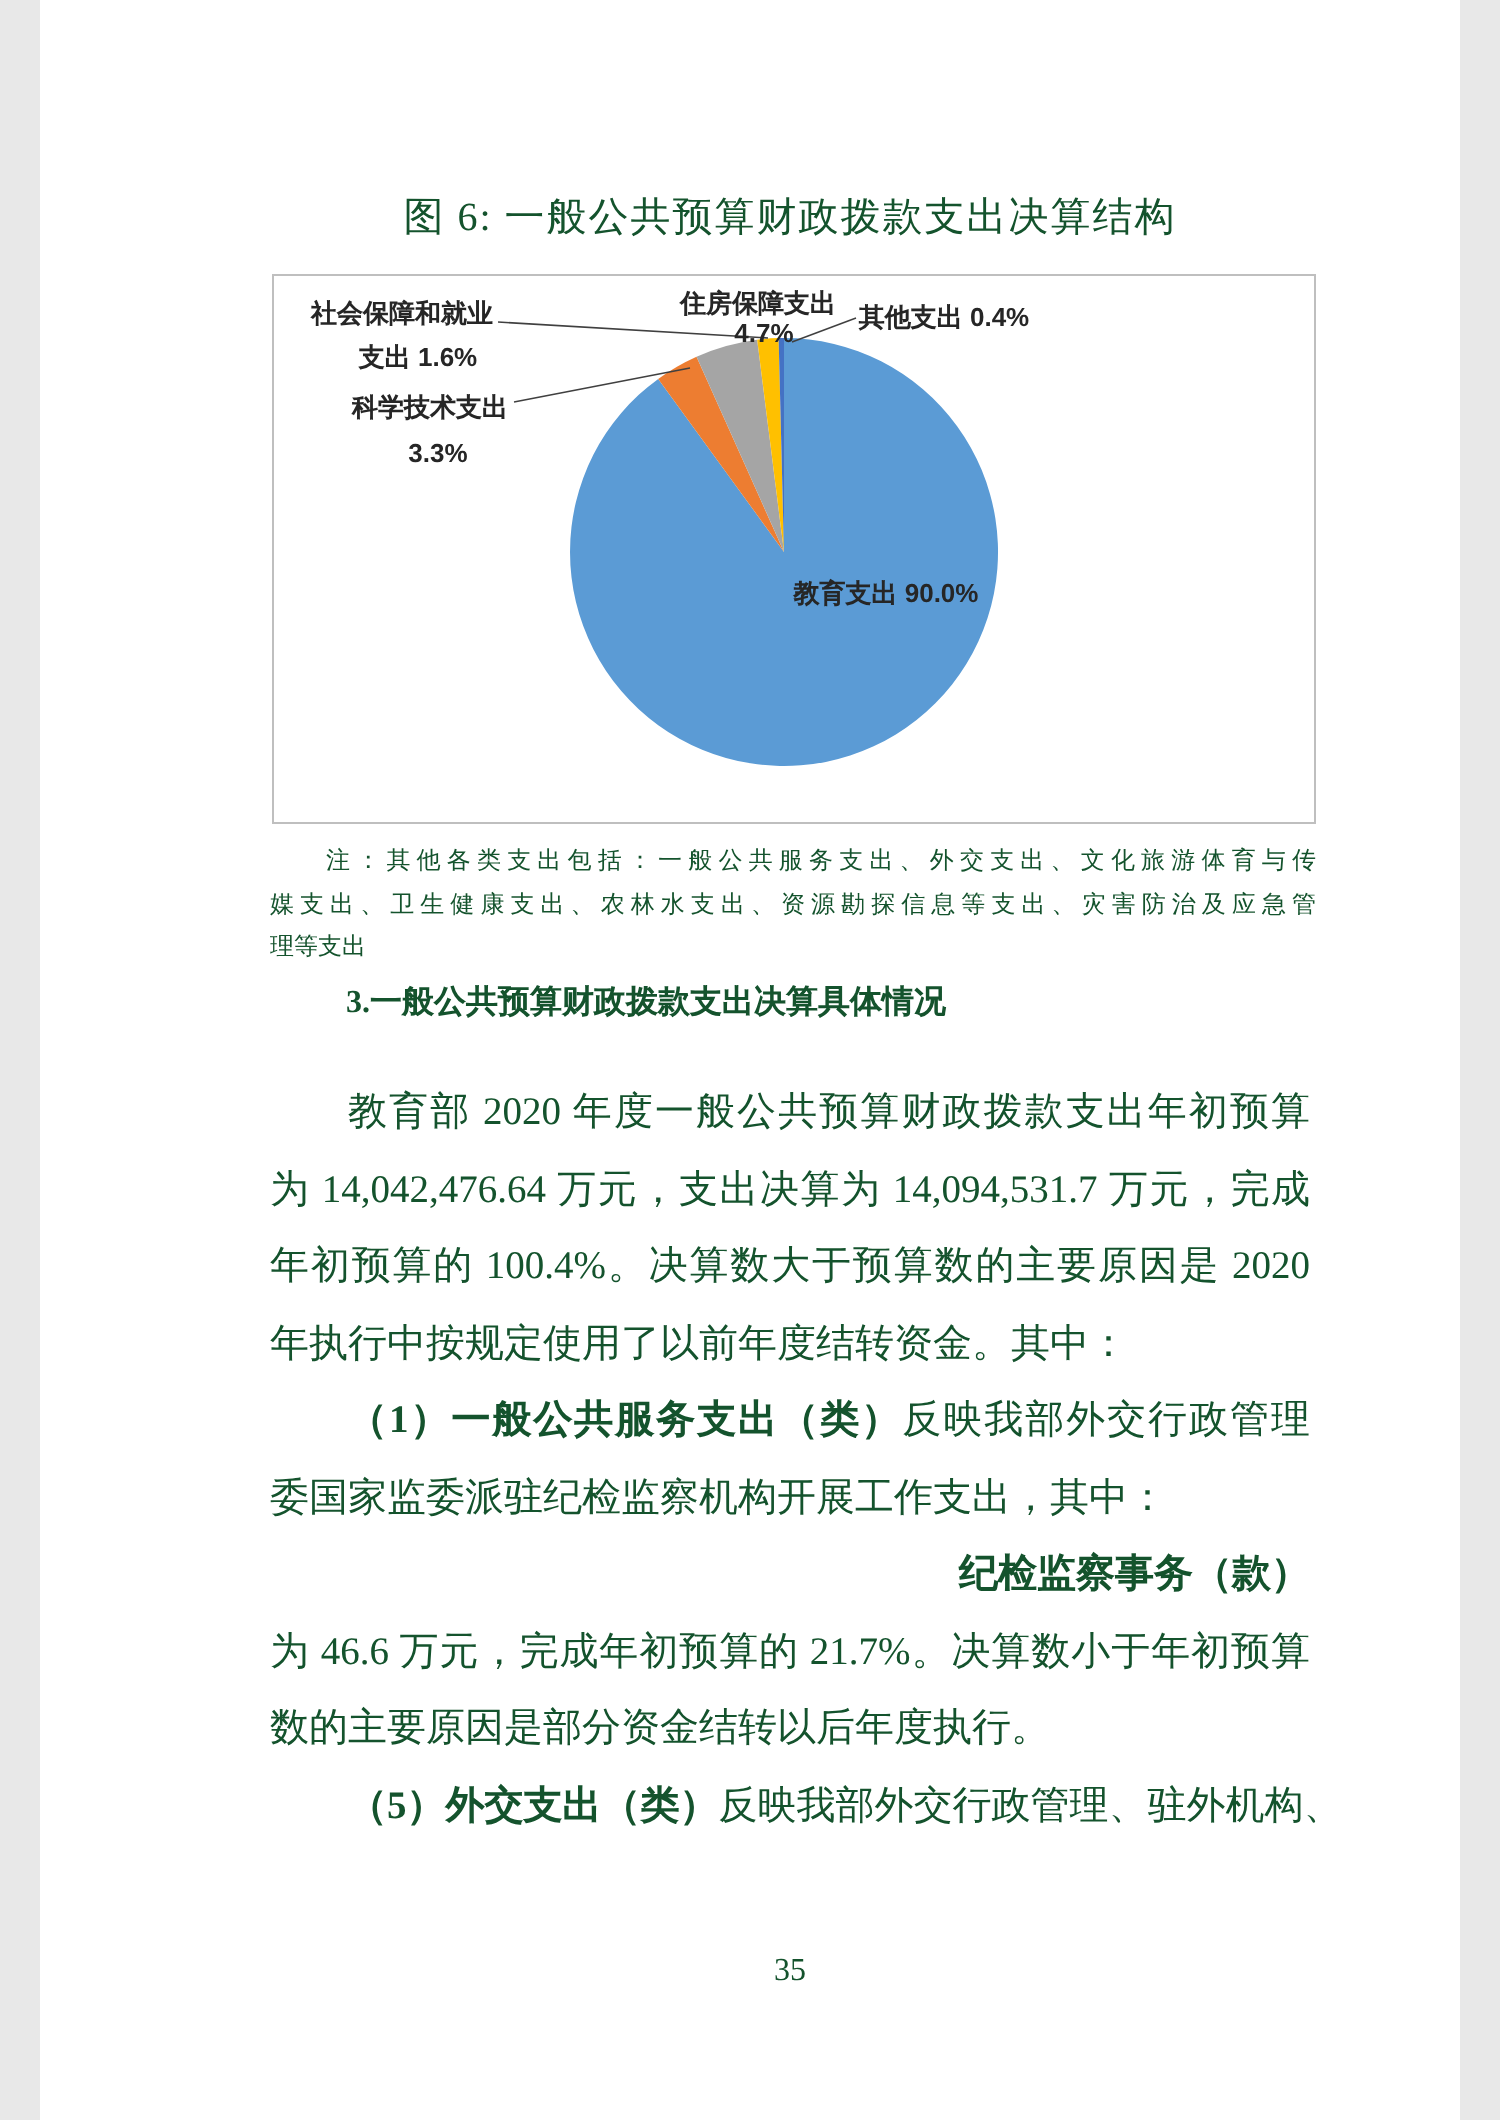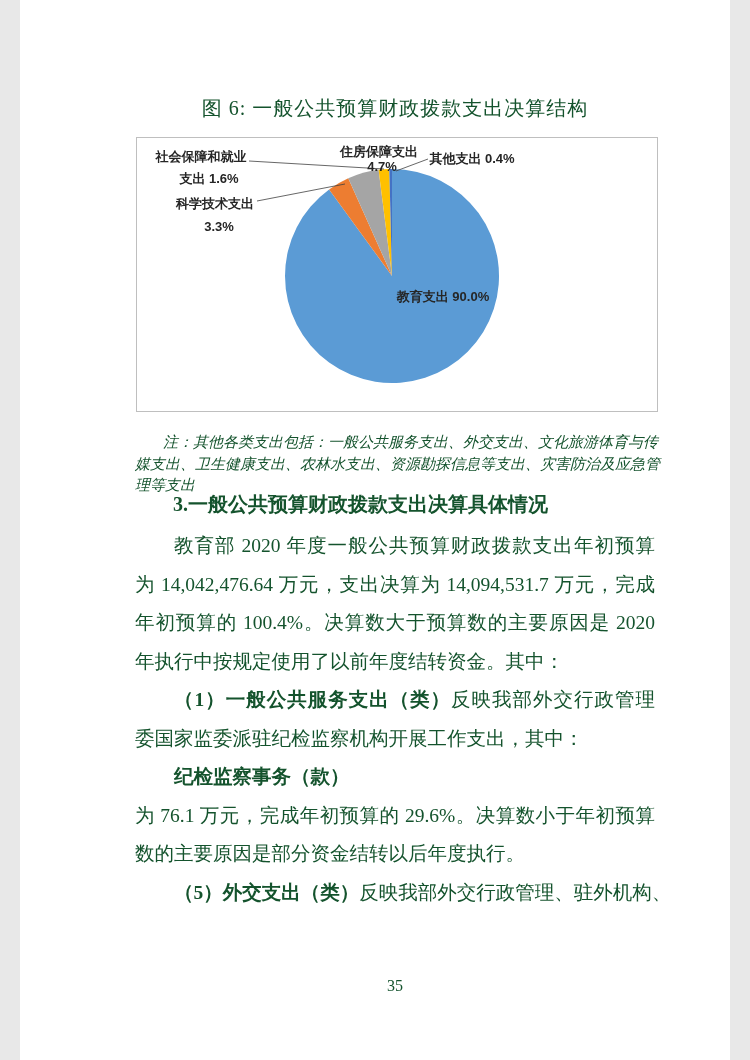--- a/index.html
+++ b/index.html
@@ -15,34 +15,34 @@
   .chart-frame{
     position:absolute;left:116px;top:137px;width:520px;height:273px;
     border:1px solid #bfbfbf;background:#fff;
   }
   .chart-frame svg{display:block;}
   .pie-label{
     font-family:"Liberation Sans","DejaVu Sans",sans-serif;
     font-weight:bold;font-size:13px;fill:#262626;
   }
   .note{
-    position:absolute;left:115px;top:432px;width:523px;
-    font-size:15px;line-height:21.6px;font-style:italic;
+    position:absolute;left:115px;top:420px;width:523px;
+    font-size:12px;line-height:21.6px;
   }
   .note .line{white-space:nowrap;}
   .heading{
-    position:absolute;left:153px;top:491px;font-size:20px;font-weight:bold;
+    position:absolute;left:153px;top:491px;font-size:16px;font-weight:bold;
   }
   .body-text{
-    position:absolute;left:115px;top:527px;width:520px;
+    position:absolute;left:115px;top:538px;width:520px;
     font-size:19.5px;line-height:38.5px;
   }
   .line{white-space:nowrap;text-align:left;}
   .line.j{text-align:justify;text-align-last:justify;}
-  .line.ind{padding-left:39px;}
+  .line.ind{padding-left:39px;text-align:right;}
   .line .b{font-weight:bold;}
   .page-number{
     position:absolute;left:0;top:977px;width:750px;text-align:center;
     font-size:16px;
   }
 </style>
 </head>
 <body>
 
 <div class="page">
@@ -79,20 +79,20 @@
   <div class="heading">3.一般公共预算财政拨款支出决算具体情况</div>
 
   <div class="body-text">
       <div class="line j ind"><span>教育部 2020 年度一般公共预算财政拨款支出年初预算</span></div>
       <div class="line j"><span>为 14,042,476.64 万元，支出决算为 14,094,531.7 万元，完成</span></div>
       <div class="line j"><span>年初预算的 100.4%。决算数大于预算数的主要原因是 2020</span></div>
       <div class="line"><span>年执行中按规定使用了以前年度结转资金。其中：</span></div>
       <div class="line j ind"><span class="b">（1）一般公共服务支出（类）</span><span>反映我部外交行政管理</span></div>
       <div class="line"><span>委国家监委派驻纪检监察机构开展工作支出，其中：</span></div>
       <div class="line ind"><span class="b">纪检监察事务（款）</span></div>
-      <div class="line j"><span>为 76.1 万元，完成年初预算的 29.6%。决算数小于年初预算</span></div>
+      <div class="line j"><span>为 46.6 万元，完成年初预算的 21.7%。决算数小于年初预算</span></div>
       <div class="line"><span>数的主要原因是部分资金结转以后年度执行。</span></div>
       <div class="line j ind"><span class="b">（5）外交支出（类）</span><span>反映我部外交行政管理、驻外机构、</span></div>
     </div>
 
   <div class="page-number">35</div>
 
 </div>
 
 </body></html>

